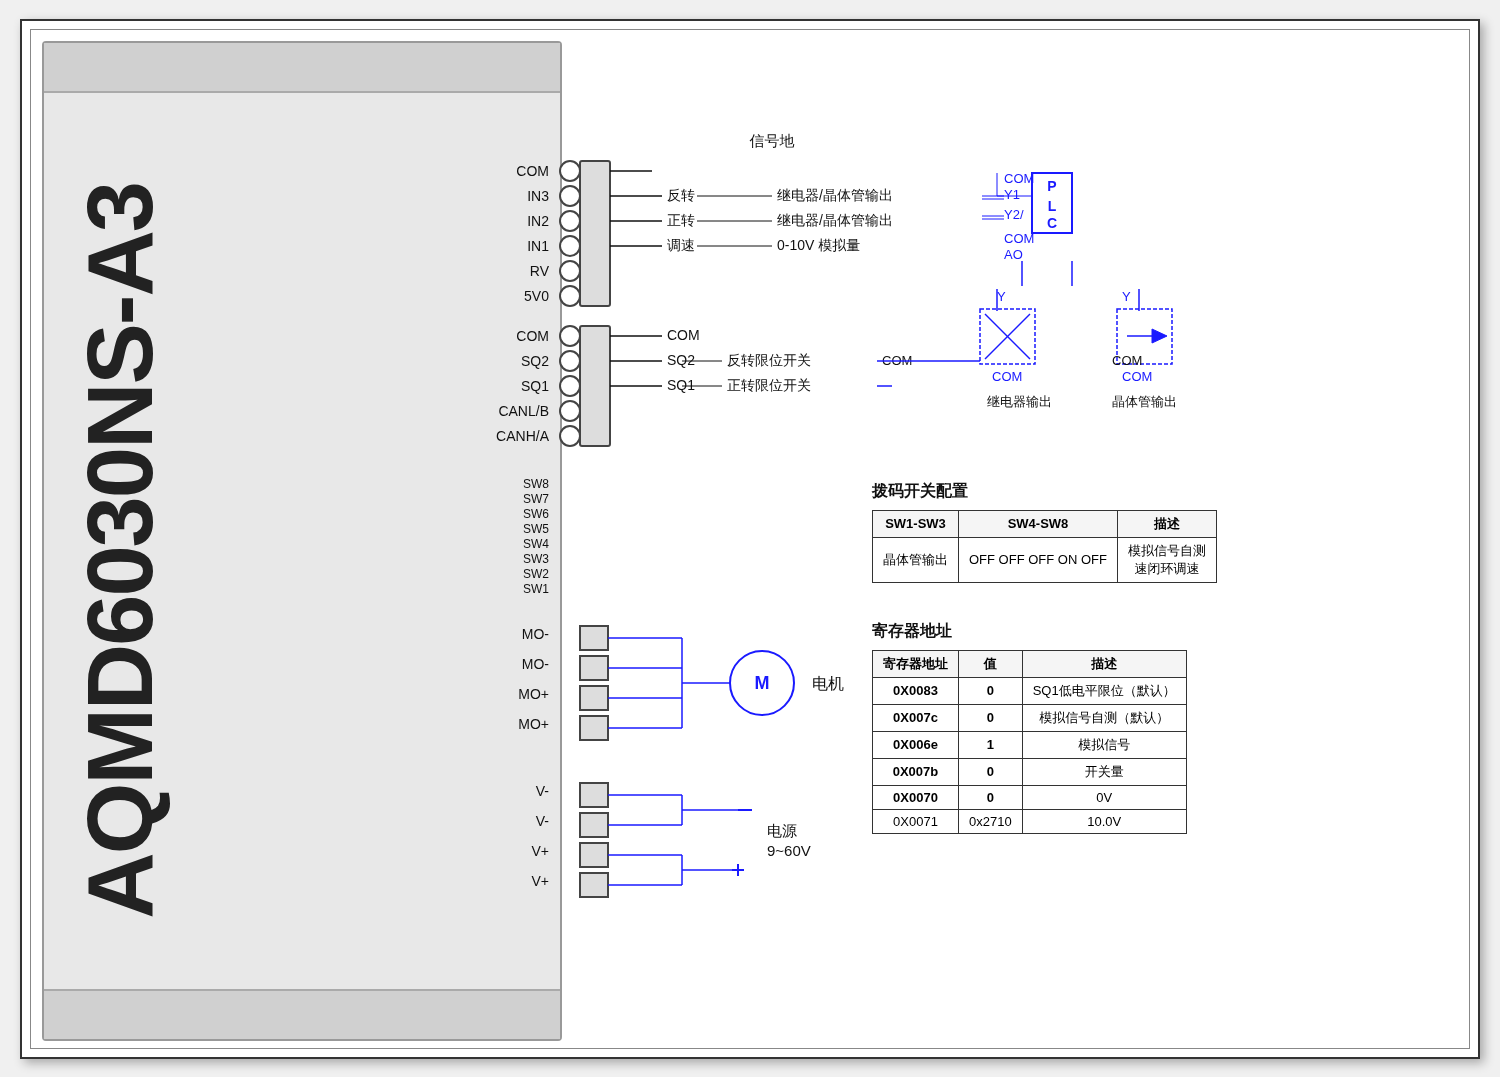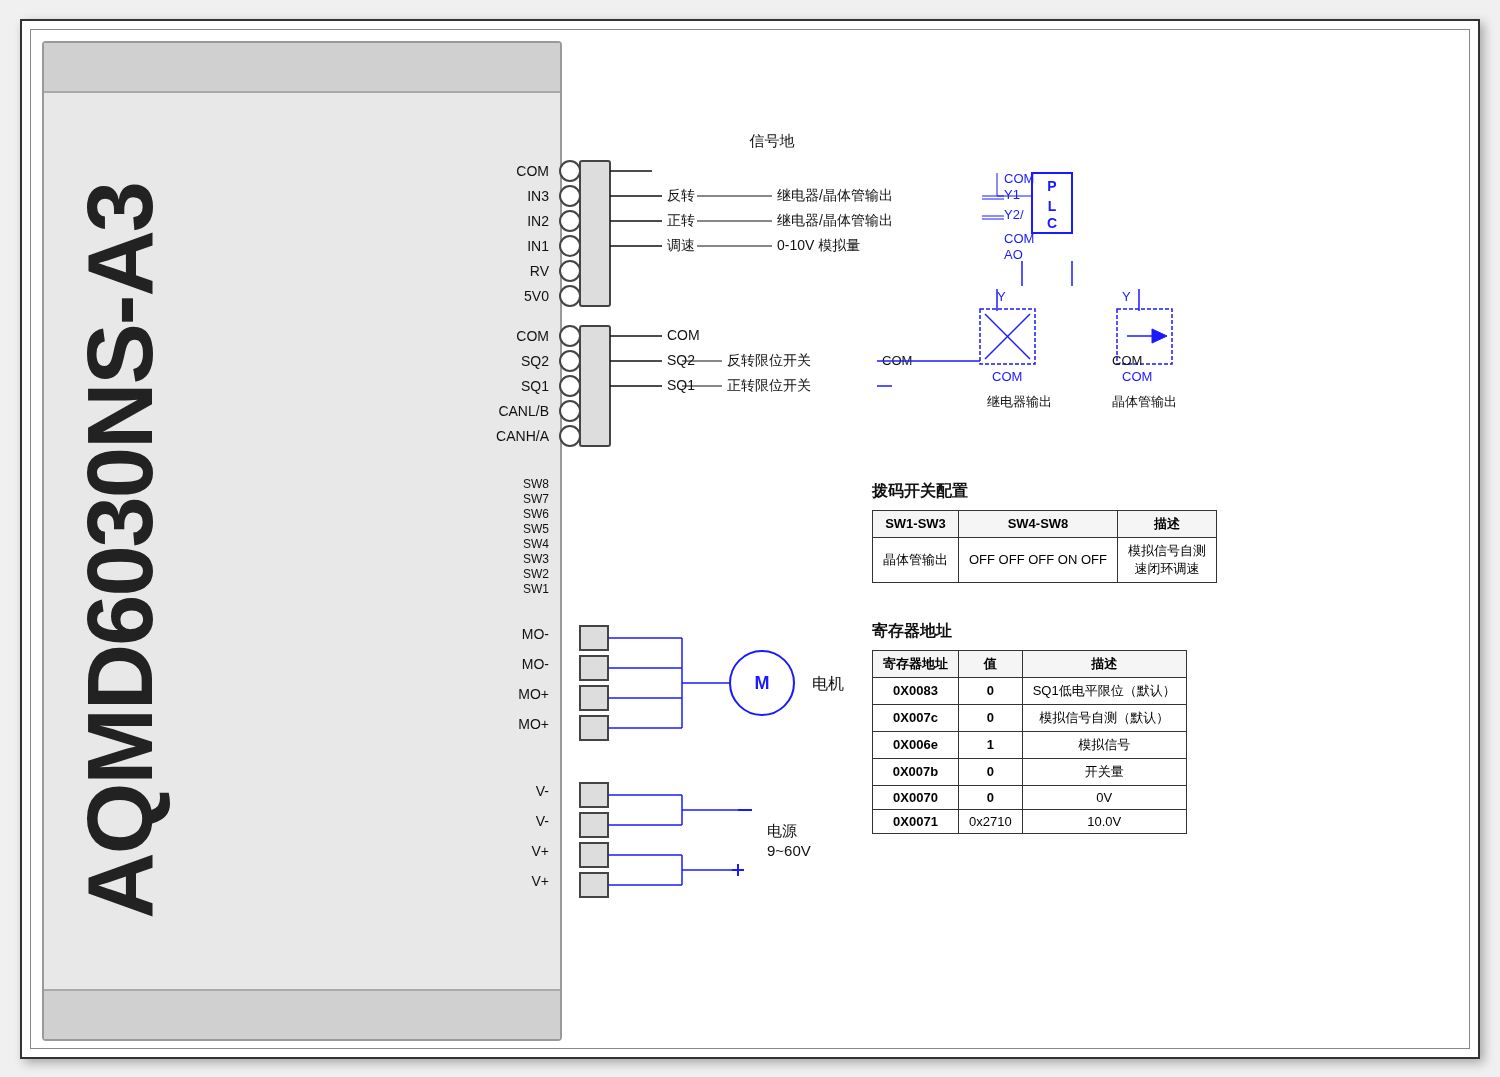--- a/index.html
+++ b/index.html
@@ -362,21 +362,21 @@
             <td style="font-weight: bold;">0X007b</td>
             <td style="font-weight: bold;">0</td>
             <td>开关量</td>
           </tr>
           <tr>
             <td style="font-weight: bold;">0X0070</td>
             <td style="font-weight: bold;">0</td>
             <td>0V</td>
           </tr>
           <tr>
-            <td style="font-weight: bold; margin-top: 35px;">0X0071</td>
+            <td style="font-weight: normal; margin-top: 35px;">0X0071</td>
             <td style="font-weight: normal;">0x2710</td>
             <td>10.0V</td>
           </tr>
         </tbody>
     </table>
   </div>
 
 </div>
 
 </body></html>

